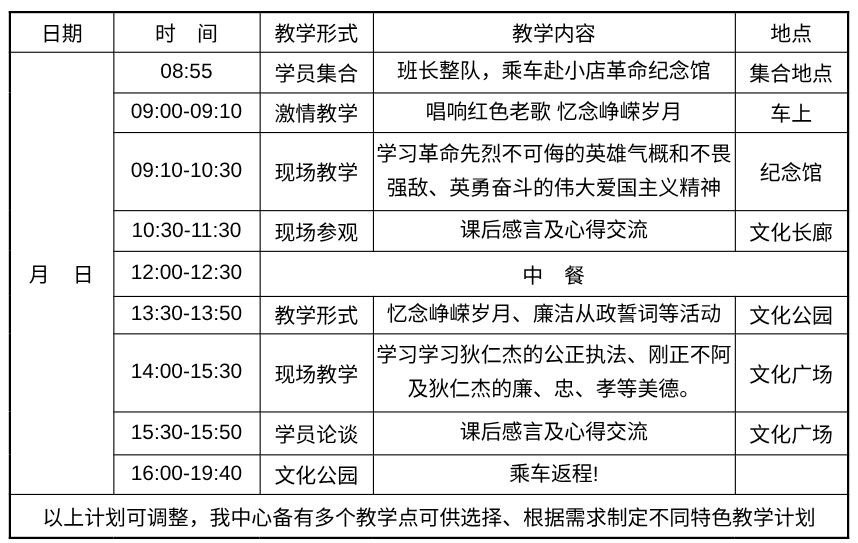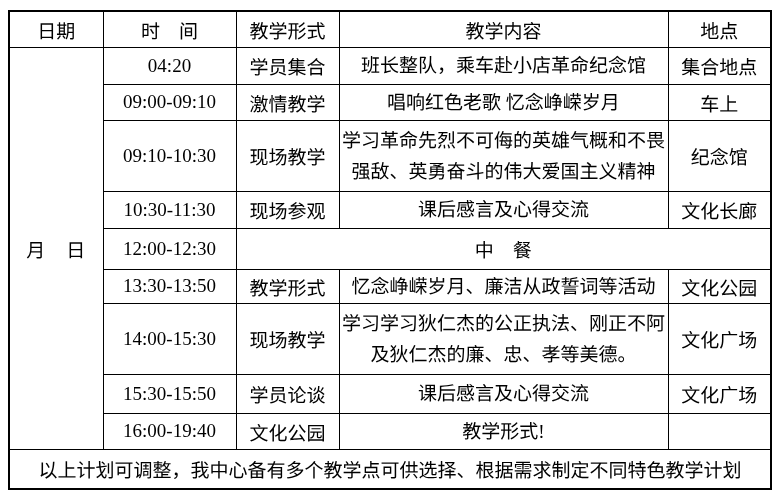--- a/index.html
+++ b/index.html
@@ -11,21 +11,21 @@
     width: 780px;
     height: 494px;
     overflow: hidden;
   }
   table.schedule {
     border-collapse: collapse;
     table-layout: fixed;
     width: 762px;
     margin: 10px 0 0 8px;
     border: 2px solid #000000;
-    font-family: Liberation Serif, serif;
+    font-family: Liberation Sans, sans-serif;
     font-size: 19px;
     color: #000000;
   }
   table.schedule th,
   table.schedule td {
     border: 1px solid #000000;
     text-align: center;
     vertical-align: middle;
     padding: 0;
     font-weight: normal;
@@ -67,21 +67,21 @@
       <tr class="h36">
     <th>日期</th>
     <th>时　间</th>
     <th>教学形式</th>
     <th>教学内容</th>
     <th>地点</th>
   </tr>
 
   <tr class="h37">
     <td class="date-cell" rowspan="9">月　日</td>
-    <td>04:20</td>
+    <td>08:55</td>
     <td>学员集合</td>
     <td class="content">班长整队，乘车赴小店革命纪念馆</td>
     <td>集合地点</td>
   </tr>
 
   <tr class="h36">
     <td>09:00-09:10</td>
     <td>激情教学</td>
     <td class="content">唱响红色老歌 忆念峥嵘岁月</td>
     <td>车上</td>
@@ -123,21 +123,21 @@
   <tr class="h39">
     <td>15:30-15:50</td>
     <td>学员论谈</td>
     <td class="content">课后感言及心得交流</td>
     <td>文化广场</td>
   </tr>
 
   <tr class="h36">
     <td>16:00-19:40</td>
     <td>文化公园</td>
-    <td class="content">教学形式!</td>
+    <td class="content">乘车返程!</td>
     <td></td>
   </tr>
 
   <tr class="h40">
     <td colspan="5" class="footer-cell">以上计划可调整，我中心备有多个教学点可供选择、根据需求制定不同特色教学计划</td>
   </tr>
 </tbody>
   </table>
 
 </body></html>

